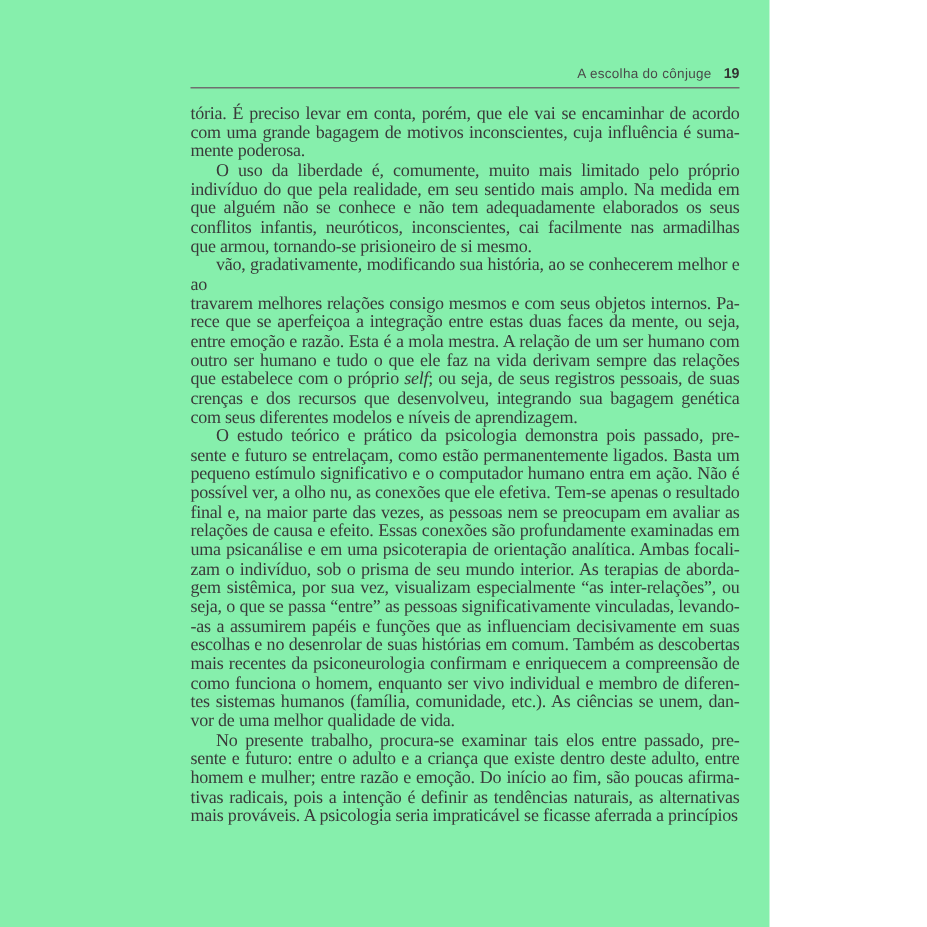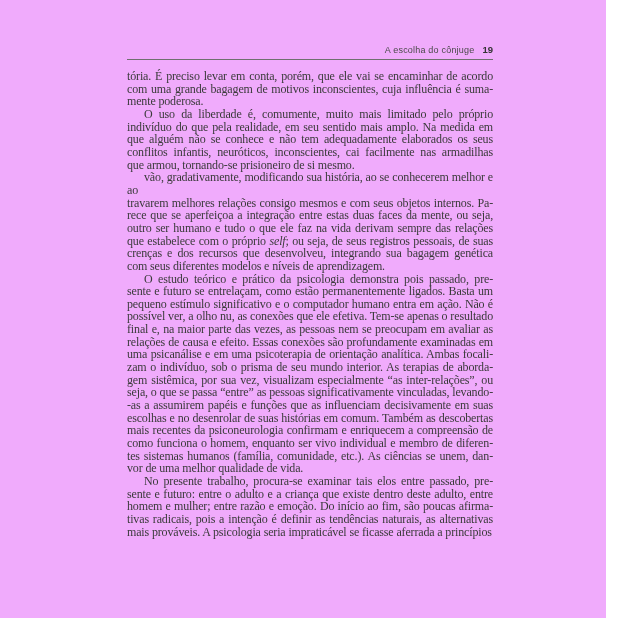--- a/index.html
+++ b/index.html
@@ -1,20 +1,20 @@
 <!DOCTYPE html>
 <html><head>
 <meta charset="utf-8">
 <style>
   html, body { margin: 0; padding: 0; background: #ffffff; }
   .page {
     position: relative;
-    width: 606px;
+    width: 513px;
     height: 618px;
-    background: #f0abfc;
+    background: #86efac;
     font-family: "Liberation Serif", serif;
     overflow: hidden;
   }
   .content {
     position: absolute;
     left: 127px;
     top: 0;
     width: 366px;
   }
   .running-head {
@@ -70,20 +70,21 @@
           <span class="ln">O uso da liberdade é, comumente, muito mais limitado pelo próprio</span>
           <span class="ln">indivíduo do que pela realidade, em seu sentido mais amplo. Na medida em</span>
           <span class="ln">que alguém não se conhece e não tem adequadamente elaborados os seus</span>
           <span class="ln">conflitos infantis, neuróticos, inconscientes, cai facilmente nas armadilhas</span>
           <span class="ln">que armou, tornando-se prisioneiro de si mesmo.</span>
         </p>
         <p class="para indented">
           <span class="ln">vão, gradativamente, modificando sua história, ao se conhecerem melhor e ao</span>
           <span class="ln">travarem melhores relações consigo mesmos e com seus objetos internos. Pa-</span>
           <span class="ln">rece que se aperfeiçoa a integração entre estas duas faces da mente, ou seja,</span>
+          <span class="ln">entre emoção e razão. Esta é a mola mestra. A relação de um ser humano com</span>
           <span class="ln">outro ser humano e tudo o que ele faz na vida derivam sempre das relações</span>
           <span class="ln">que estabelece com o próprio <em>self</em>; ou seja, de seus registros pessoais, de suas</span>
           <span class="ln">crenças e dos recursos que desenvolveu, integrando sua bagagem genética</span>
           <span class="ln">com seus diferentes modelos e níveis de aprendizagem.</span>
         </p>
         <p class="para indented">
           <span class="ln">O estudo teórico e prático da psicologia demonstra pois passado, pre-</span>
           <span class="ln">sente e futuro se entrelaçam, como estão permanentemente ligados. Basta um</span>
           <span class="ln">pequeno estímulo significativo e o computador humano entra em ação. Não é</span>
           <span class="ln">possível ver, a olho nu, as conexões que ele efetiva. Tem-se apenas o resultado</span>

